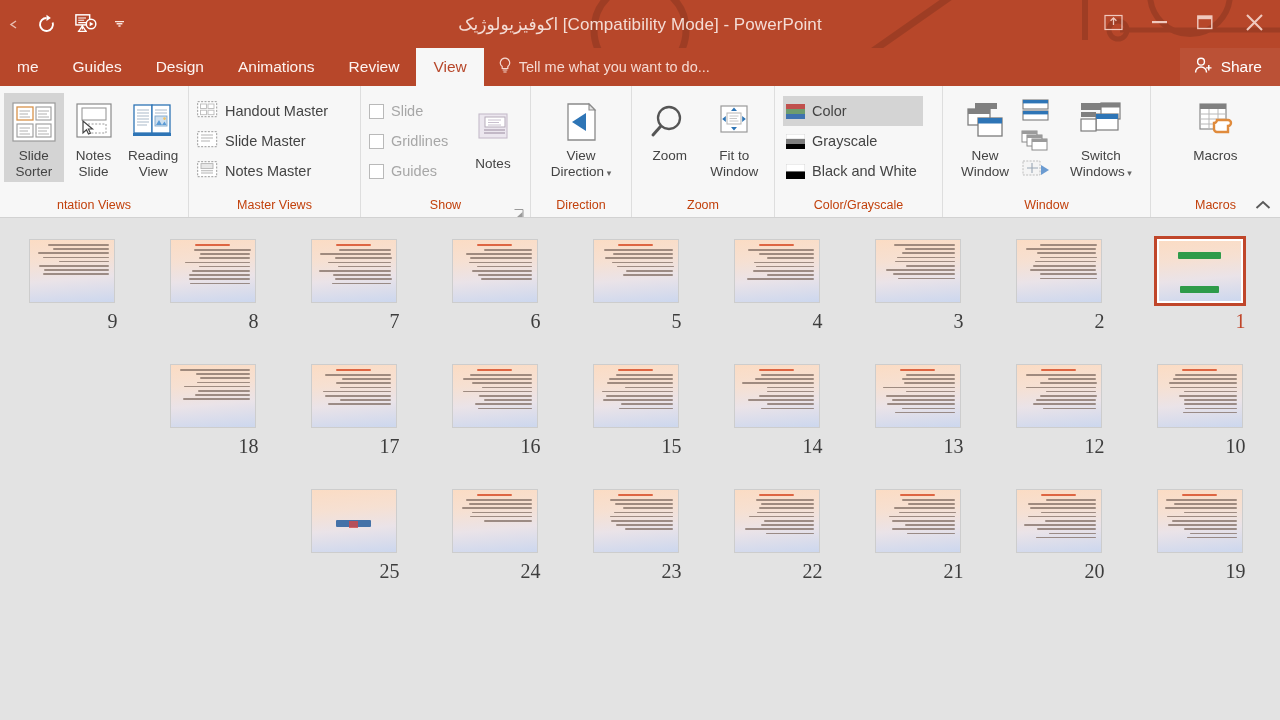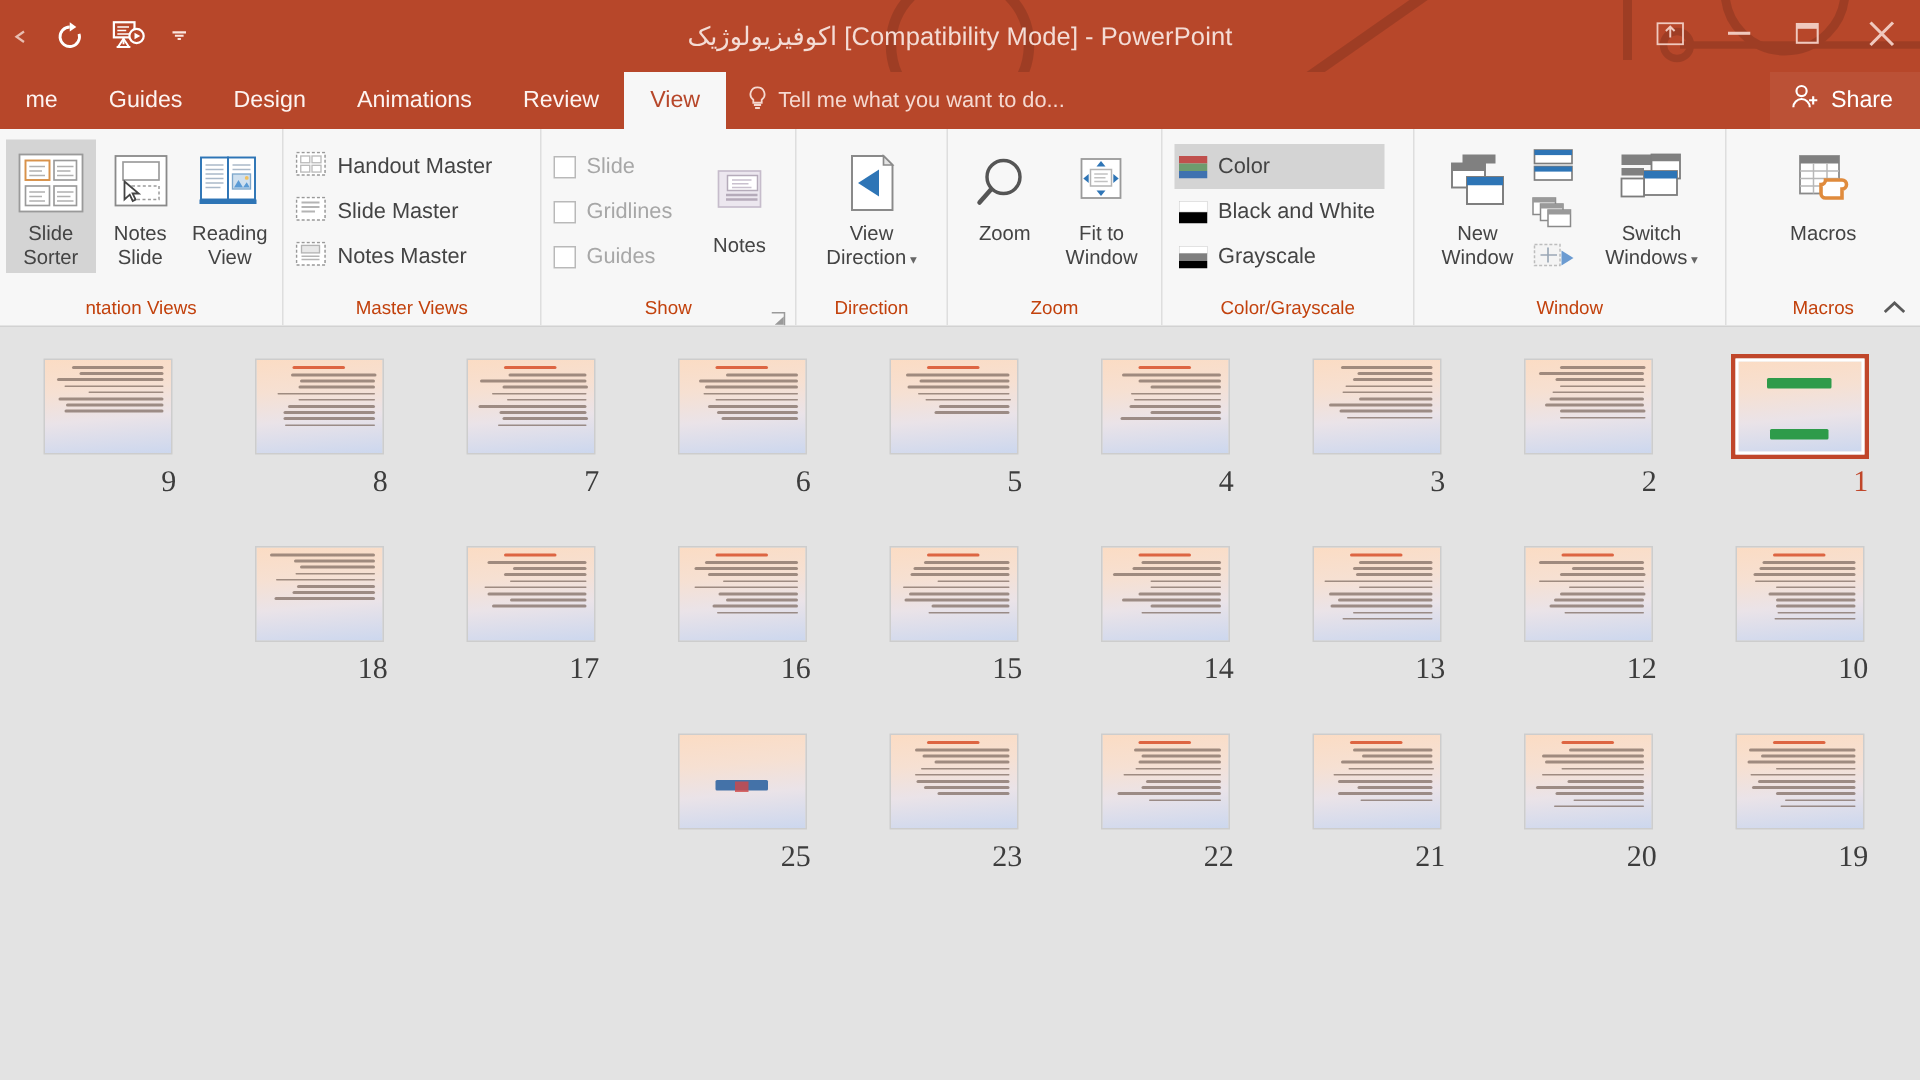--- a/index.html
+++ b/index.html
@@ -509,35 +509,35 @@
               <rect width="19" height="5" fill="#c0504d"></rect>
               <rect y="5" width="19" height="5" fill="#6e9c6e"></rect>
               <rect y="10" width="19" height="5" fill="#3f72b0"></rect>
             </svg>
           </span>
           <span>Color</span>
         </div>
         <div class="smallrow">
           <span class="swatch">
             <svg width="19" height="15" viewBox="0 0 19 15">
-              <rect width="19" height="7.5" fill="#ffffff" stroke="#c9c9c9" stroke-width="0.7"></rect>
-              <rect y="7.5" width="19" height="7.5" fill="#000000"></rect>
-            </svg>
-          </span>
-          <span>Black and White</span>
-        </div>
-        <div class="smallrow">
-          <span class="swatch">
-            <svg width="19" height="15" viewBox="0 0 19 15">
               <rect width="19" height="5" fill="#ffffff" stroke="#c9c9c9" stroke-width="0.7"></rect>
               <rect y="5" width="19" height="5" fill="#7f7f7f"></rect>
               <rect y="10" width="19" height="5" fill="#000000"></rect>
             </svg>
           </span>
           <span>Grayscale</span>
+        </div>
+        <div class="smallrow">
+          <span class="swatch">
+            <svg width="19" height="15" viewBox="0 0 19 15">
+              <rect width="19" height="7.5" fill="#ffffff" stroke="#c9c9c9" stroke-width="0.7"></rect>
+              <rect y="7.5" width="19" height="7.5" fill="#000000"></rect>
+            </svg>
+          </span>
+          <span>Black and White</span>
         </div>
       </div>
     </div>
     <div class="group-label">Color/Grayscale</div>
   </div>
 
   <div class="group" style="width:208px;">
     <div class="group-body" style="padding-left:6px;">
       <div class="bigbtn wide">
         <span class="ico">
@@ -923,20 +923,34 @@
           <div class="thumb">
             <div class="bluebox" style="width:46%;margin-top:26px;"></div>
           </div>
         </div>
         <div class="slide-num">25</div>
       </div>
       <div class="cell">
         <div class="thumbwrap">
           <div class="thumb">
             <div class="tline head" style="width:46%;"></div>
+            <div class="tline" style="width:88%;margin-left:12%;"></div>
+            <div class="tline" style="width:84%;margin-left:16%;"></div>
+            <div class="tline" style="width:93%;margin-left:7%;"></div>
+            <div class="tline" style="width:80%;margin-left:20%;"></div>
+            <div class="tline" style="width:82%;margin-left:18%;"></div>
+            <div class="tline" style="width:64%;margin-left:36%;"></div>
+          </div>
+        </div>
+        <div class="slide-num">24</div>
+      </div>
+      <div class="cell">
+        <div class="thumbwrap">
+          <div class="thumb">
+            <div class="tline head" style="width:46%;"></div>
             <div class="tline" style="width:83%;margin-left:17%;"></div>
             <div class="tline" style="width:77%;margin-left:23%;"></div>
             <div class="tline" style="width:66%;margin-left:34%;"></div>
             <div class="tline" style="width:78%;margin-left:22%;"></div>
             <div class="tline" style="width:84%;margin-left:16%;"></div>
             <div class="tline" style="width:82%;margin-left:18%;"></div>
             <div class="tline" style="width:76%;margin-left:24%;"></div>
             <div class="tline" style="width:64%;margin-left:36%;"></div>
           </div>
         </div>

